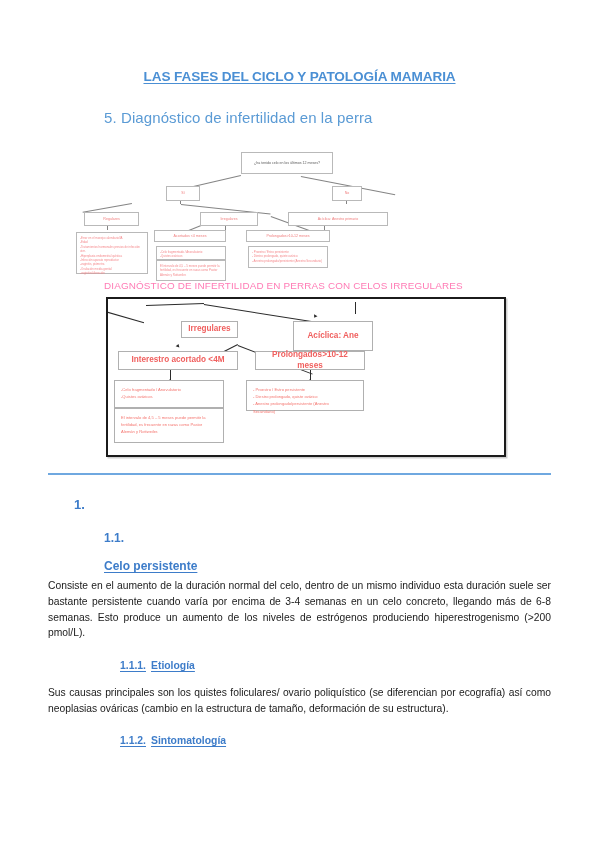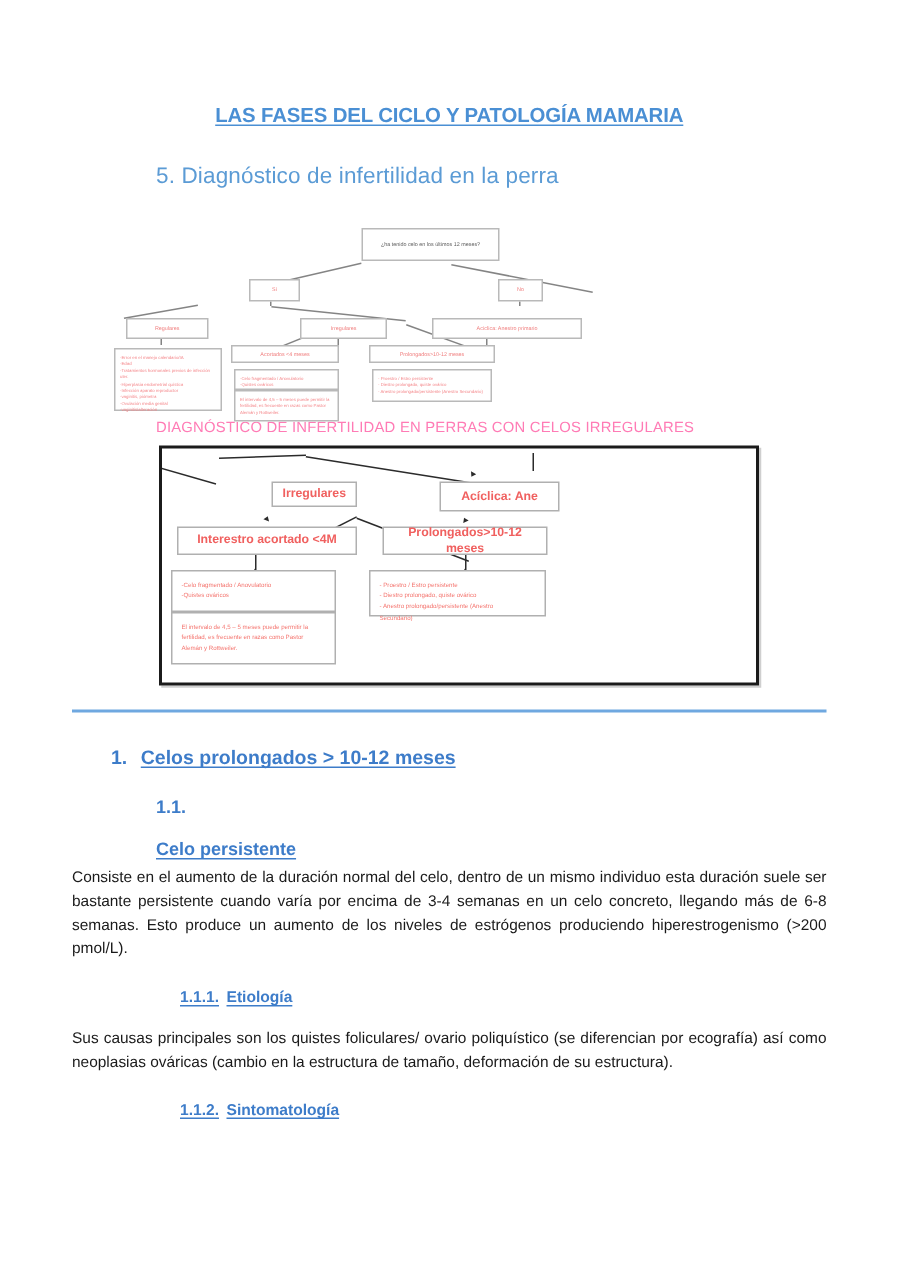--- a/index.html
+++ b/index.html
@@ -264,38 +264,37 @@
     <div class="ln" style="left:130px; top:46px; width:80px; transform:rotate(21deg);"></div>
     <div class="arrowhead" style="left:200px; top:46px; transform:rotate(155deg);"></div>
 
     <div class="ln" style="left:63px; top:68px; width:16px; transform:rotate(90deg);"></div>
     <div class="arrowhead" style="left:60px; top:80px; transform:rotate(180deg);"></div>
     <div class="ln" style="left:203px; top:68px; width:16px; transform:rotate(90deg);"></div>
     <div class="arrowhead" style="left:200px; top:80px; transform:rotate(180deg);"></div>
 
     <div class="node" style="left:73px; top:22px; width:57px; height:17px;">Irregulares</div>
 
-    <div class="node" style="left:185px; top:22px; width:80px; height:20px;">Acíclica: Ane</div>
+    <div class="node" style="left:185px; top:22px; width:80px; height:30px;">Acíclica: Ane</div>
 
     <div class="node" style="left:10px; top:52px; width:120px; height:19px;">Interestro acortado &lt;4M</div>
 
     <div class="node" style="left:147px; top:52px; width:110px; height:19px;">Prolongados&gt;10-12 meses</div>
 
     <div class="node list" style="left:6px; top:81px; width:110px; height:28px;">-Celo fragmentado / Anovulatorio<br>-Quistes ováricos</div>
 
     <div class="node list" style="left:6px; top:109px; width:110px; height:35px;">El intervalo de 4,5 – 5 meses puede permitir la fertilidad, es frecuente en razas como Pastor Alemán y Rottweiler.</div>
 
     <div class="node list" style="left:138px; top:81px; width:118px; height:31px;">- Proestro / Estro persistente<br>- Diestro prolongado, quiste ovárico<br>- Anestro prolongado/persistente (Anestro<br>Secundario)</div>
   </div>
 
   <hr class="hr-blue">
 
   <div class="h1-num">
     <span class="num">1.</span>
-    <span class="txt">Celos prolongados &gt; 10-12 meses</span>
   </div>
 
   <div class="h2-num">
     <span class="num">1.1.</span>
     <span class="txt">Celo persistente</span>
   </div>
 
   <p class="body">Consiste en el aumento de la duración normal del celo, dentro de un mismo individuo esta duración suele ser bastante persistente cuando varía por encima de 3-4 semanas en un celo concreto, llegando más de 6-8 semanas. Esto produce un aumento de los niveles de estrógenos produciendo hiperestrogenismo (&gt;200 pmol/L).</p>
 
   <div class="h3-num">

